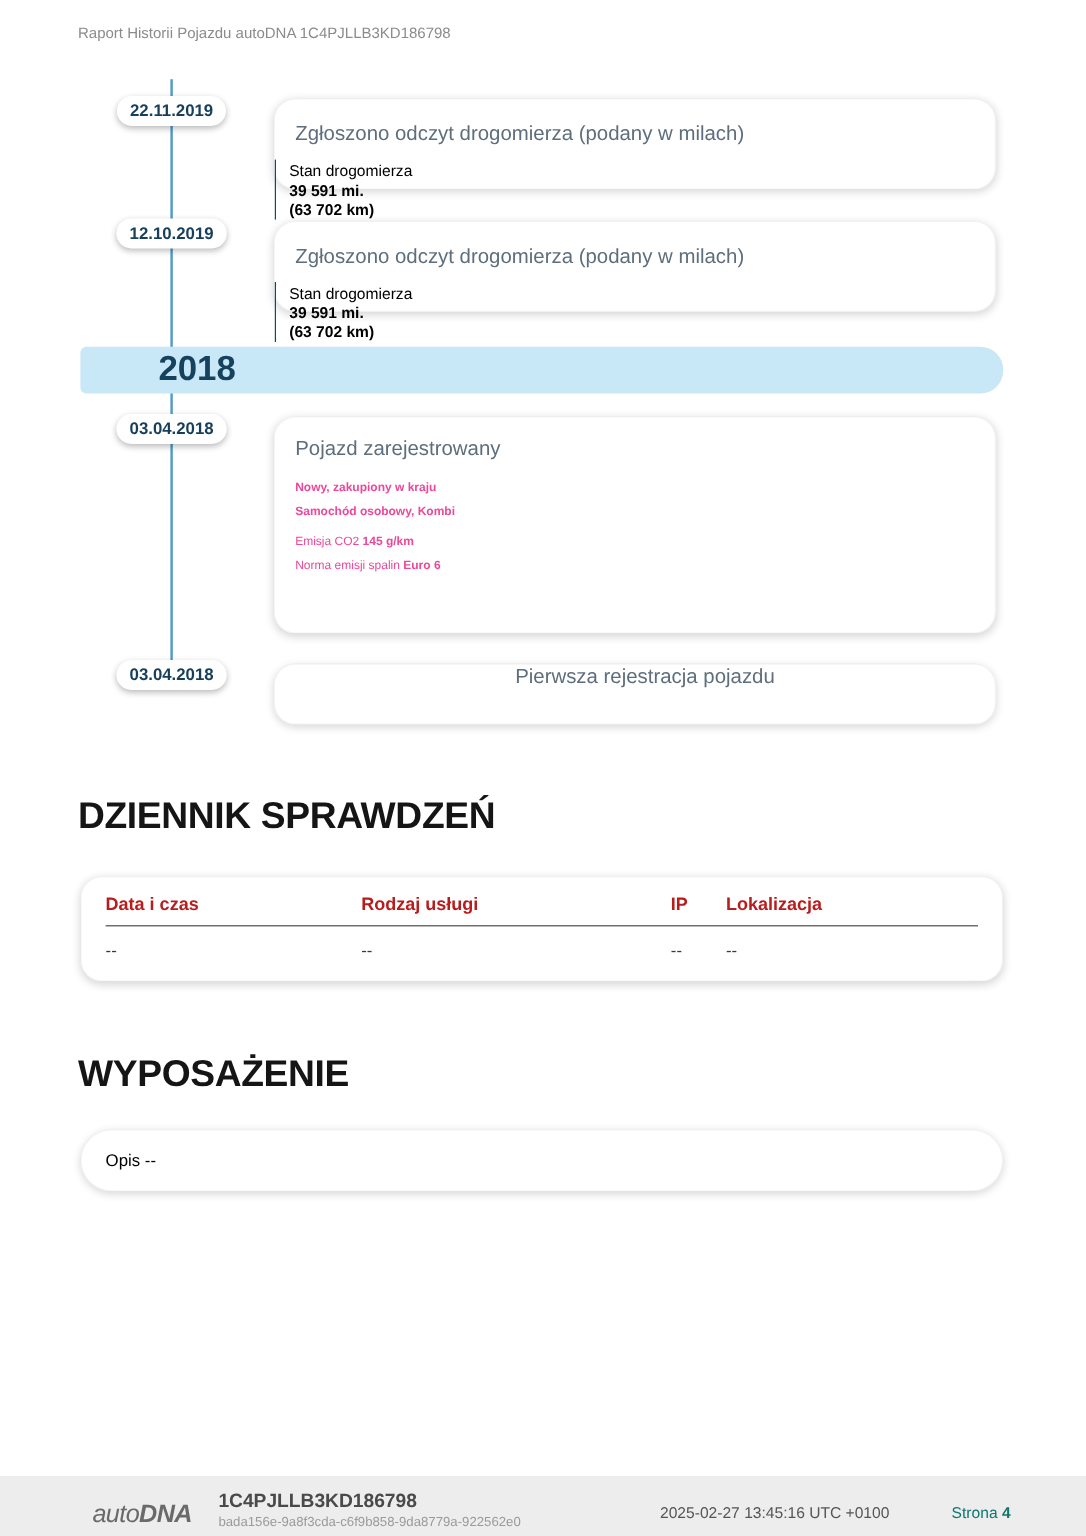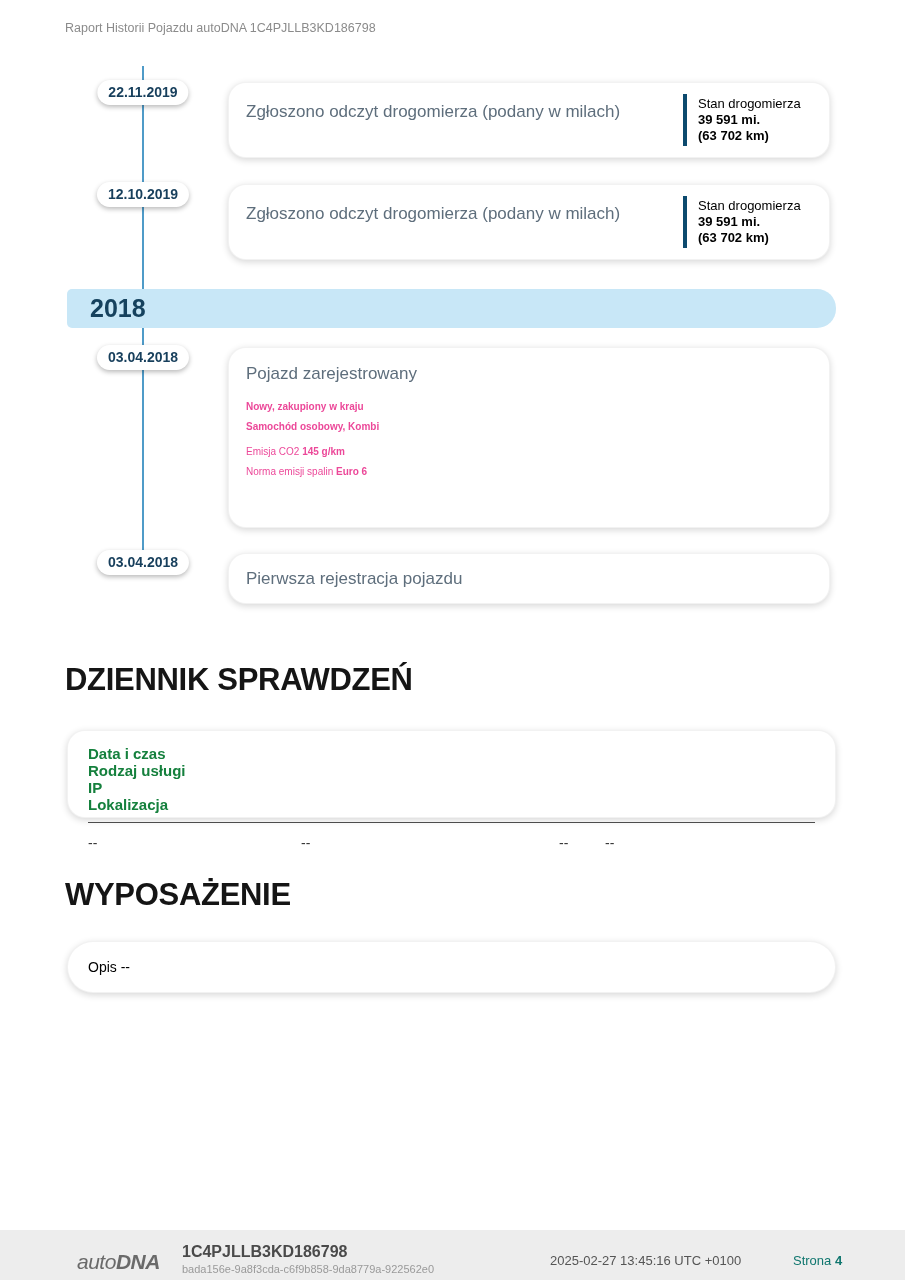--- a/index.html
+++ b/index.html
@@ -10,50 +10,50 @@
 
   .doc-header { position:absolute; left:65px; top:21px; font-size:12.5px; color:#8b8b8b; }
 
   .timeline-line { position:absolute; left:142px; top:66px; width:2px; height:497px; background:#4f9bc8; z-index:0; }
 
   .date-badge { position:absolute; left:143px; transform:translateX(-50%); background:#ffffff;
     border-radius:14px; box-shadow:0 2px 5px rgba(0,0,0,0.28); padding:4px 11px;
     font-size:14px; line-height:17px; font-weight:bold; color:#173f5c; white-space:nowrap; z-index:2; }
 
   .card { position:absolute; left:228px; width:602px; background:#ffffff;
-    border:1px solid rgba(0,0,0,0.05); border-radius:18px; box-shadow:0 2px 7px rgba(0,0,0,0.16); z-index:1; }
+    border:1px solid rgba(0,0,0,0.05); border-radius:18px; box-shadow:0 2px 7px rgba(0,0,0,0.16); z-index:1;flex-direction:column; }
 
   .event-title { font-size:17px; color:#5e6e7c; }
 
   .odo-card { display:flex; height:76px; }
   .odo-card .event-title { flex:1; padding:19px 8px 0 17px; }
-  .odo-block { width:146px; margin:11px 0; border-left:4px solid #0c4a6e; padding:2px 4px 0 11px; }
+  .odo-block { width:146px; margin:11px 0; border-left:1px solid #0c4a6e; padding:2px 4px 0 11px; }
   .odo-label { font-size:13px; line-height:16px; color:#000; }
   .odo-value { font-size:13px; line-height:16px; font-weight:bold; color:#000; }
 
   .year-band { position:absolute; left:67px; top:289px; width:769px; height:39px;
     background:#c8e7f7; border-radius:5px 19px 19px 5px; display:flex; align-items:center; }
-  .year-band .year-label { font-size:25px; font-weight:bold; color:#16425e; padding-left:23px; }
+  .year-band .year-label { font-size:29px; font-weight:bold; color:#16425e; padding-left:23px;margin-left:42px; }
 
   .reg-card { top:347px; height:181px; padding:16px 17px 0 17px; }
   .reg-card .event-title { margin-bottom:13px; }
   .reg-line { font-size:10px; line-height:20px; color:#ec4899; }
   .b { font-weight:bold; }
   .gap5 { height:5px; } .gap8 { height:8px; }
 
   .firstreg-card { top:553px; height:51px; display:flex; align-items:center; padding-left:17px; }
 
   .section-heading { position:absolute; left:65px; font-size:31px; font-weight:600;
     letter-spacing:-0.3px; color:#151515;text-align:right; }
 
   .checks-card { position:absolute; left:67px; top:730px; width:769px; height:88px; background:#fff;
     border:1px solid rgba(0,0,0,0.05); border-radius:18px; box-shadow:0 2px 7px rgba(0,0,0,0.16);
     padding:14px 20px 0 20px; }
-  .checks-header { display:flex; font-size:15px; font-weight:bold; color:#15803d;
-    padding-bottom:9px; border-bottom:1px solid #4d4d4d;flex-direction:column; }
+  .checks-header { display:flex; font-size:15px; font-weight:bold; color:#b91c1c;
+    padding-bottom:9px; border-bottom:1px solid #4d4d4d; }
   .checks-row { display:flex; font-size:14px; color:#3a3a3a; padding-top:12px; }
   .col-1 { width:213px; } .col-2 { width:258px; } .col-3 { width:46px; } .col-4 { flex:1; }
 
   .equip-card { position:absolute; left:67px; top:941px; width:769px; height:52px; background:#fff;
     border:1px solid rgba(0,0,0,0.05); border-radius:26px; box-shadow:0 2px 7px rgba(0,0,0,0.16);
     display:flex; align-items:center; padding-left:20px; font-size:14px; color:#000000; }
 
   .footer { position:absolute; left:0; top:1230px; width:905px; height:85px; background:#ededed; }
   .footer-logo { position:absolute; left:77px; top:20px; font-size:21px; font-style:italic;
     color:#6a6a6a; letter-spacing:-0.5px; }

